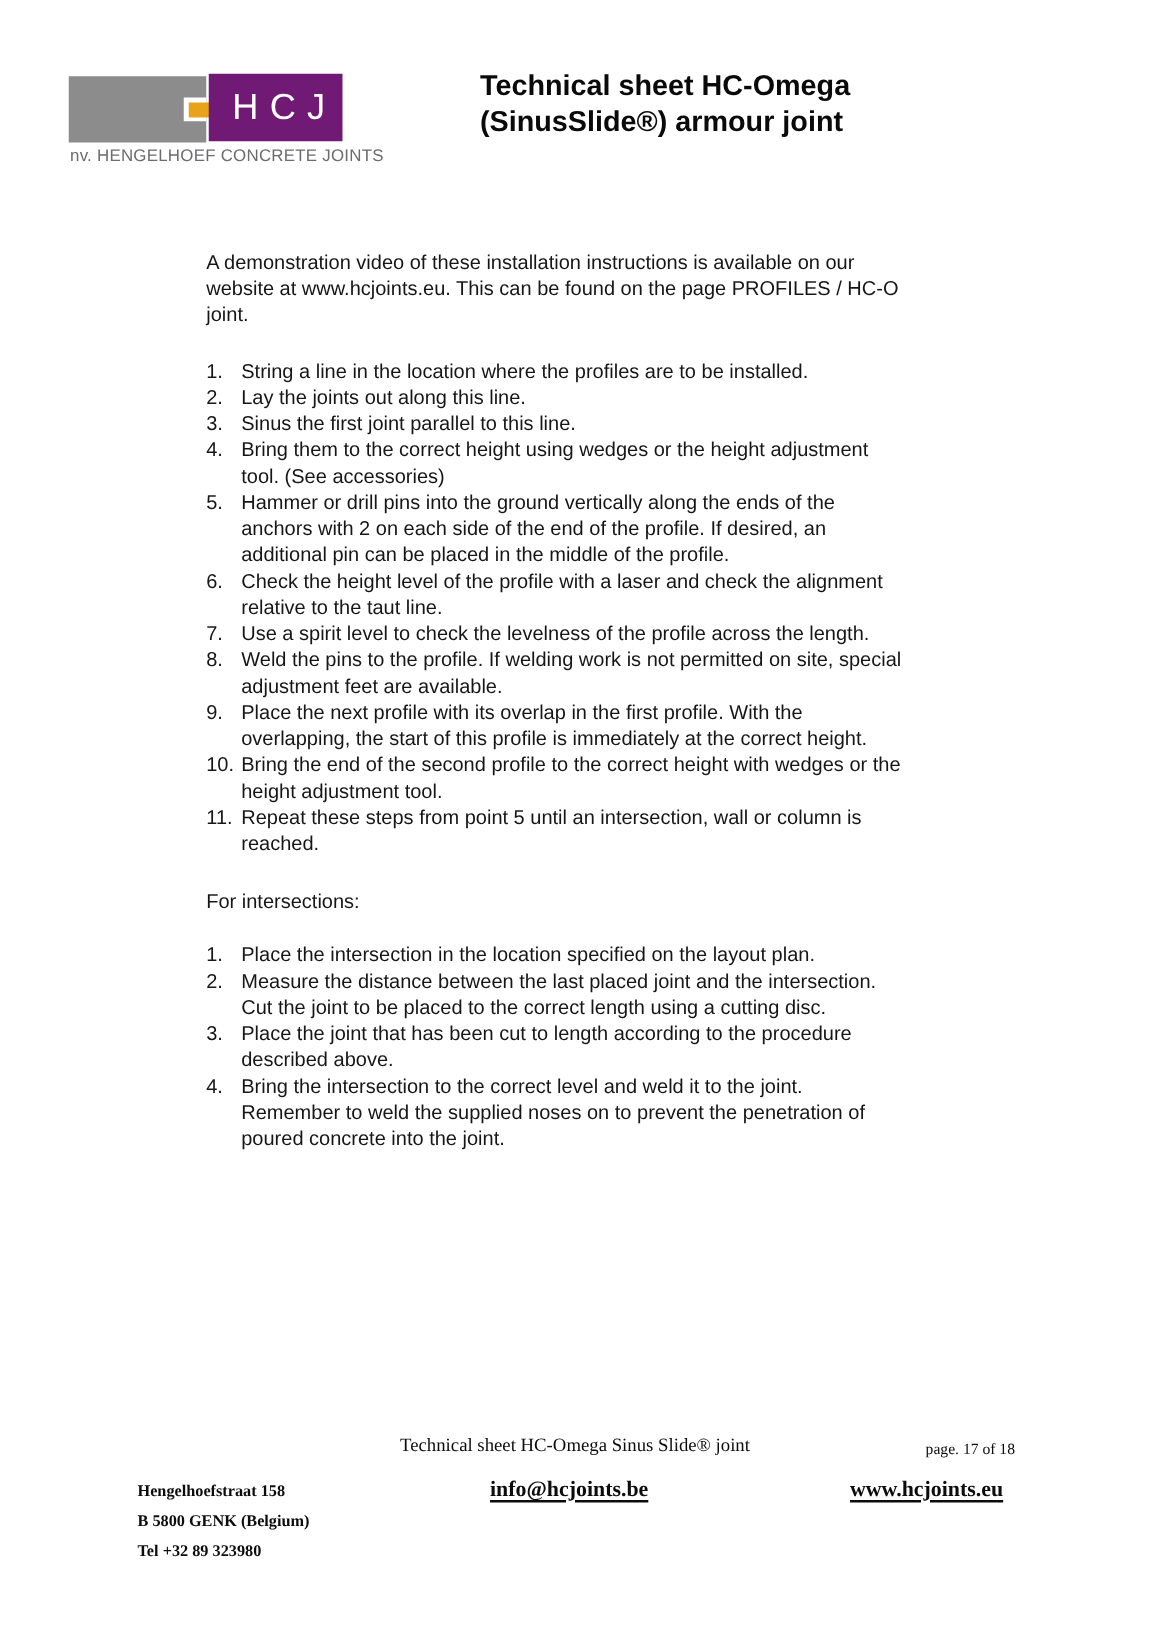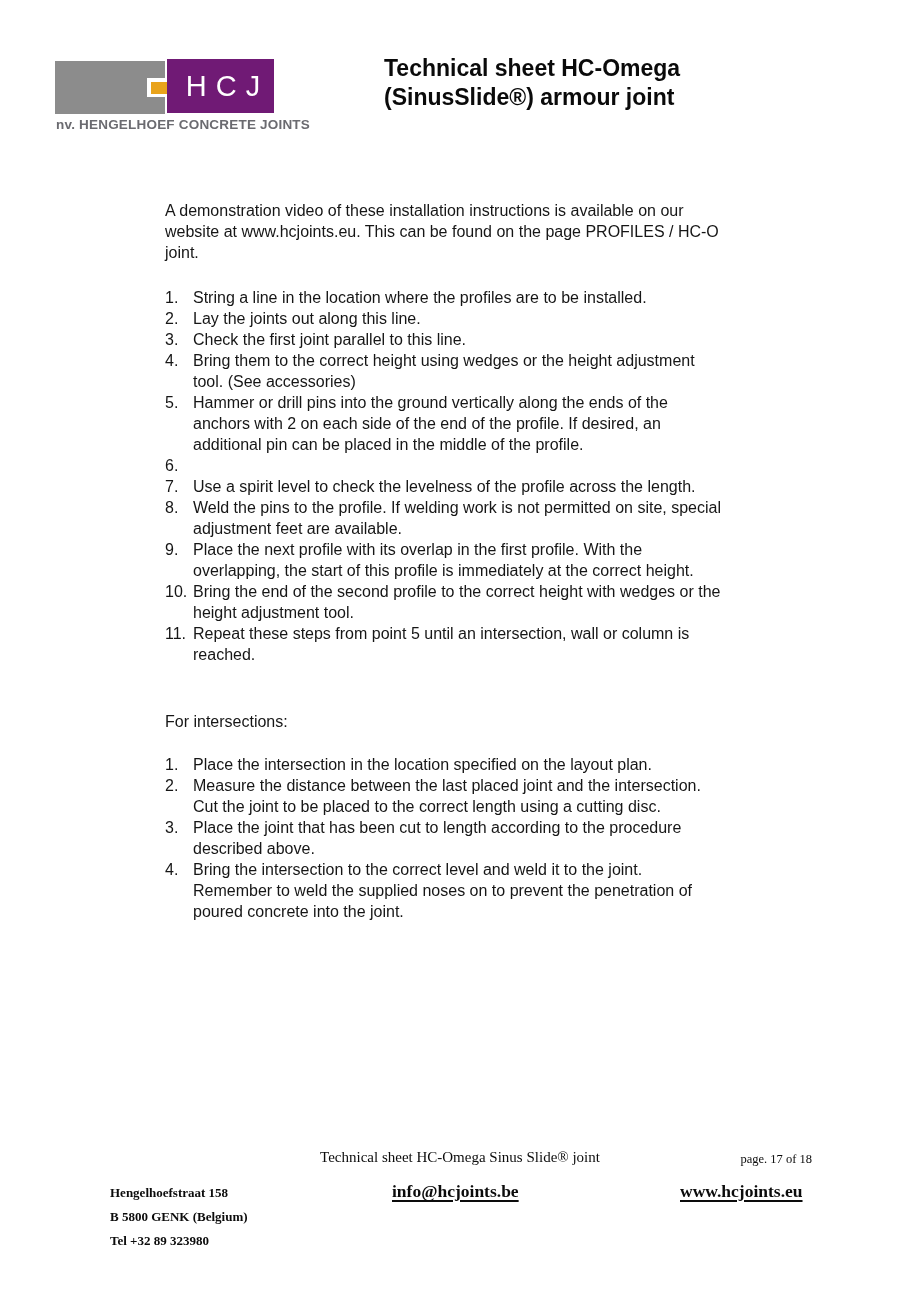--- a/index.html
+++ b/index.html
@@ -11,21 +11,21 @@
 
   
   .logo { position:absolute; left:55px; top:57px; width:230px; height:78px; }
   .logo-gray  { position:absolute; left:0px;   top:4px;  width:110px; height:53px; background:#8c8c8c; }
   .logo-notch { position:absolute; left:92px;  top:21px; width:18px;  height:19px; background:#ffffff; }
   .logo-tab   { position:absolute; left:96px;  top:25px; width:18px;  height:12px; background:#e9a31b; }
   .logo-orange{ position:absolute; left:112px; top:2px;  width:107px; height:54px; background:#701a75;
                 display:flex; align-items:center; justify-content:center; }
   .logo-hcj   { color:#ffffff; font-size:29px; letter-spacing:9px; padding-left:14px; font-weight:400; }
   .logo-caption { position:absolute; left:1px; top:60px; width:229px;
-                  font-size:13.5px; font-weight:bold; color:#6b6b70; letter-spacing:0.2px; white-space:nowrap; }
+                  font-size:13.5px; font-weight:normal; color:#6b6b70; letter-spacing:0.2px; white-space:nowrap; }
 
   
   .doc-title { position:absolute; left:384px; top:54px;
                font-size:23px; font-weight:bold; line-height:29px; color:#0a0a0a; }
 
   
   .intro { position:absolute; left:165px; top:200px; width:700px;
            font-size:16px; line-height:21px; white-space:pre-line; }
   .steps { position:absolute; left:165px; width:700px; font-size:16px; line-height:21px; }
   .steps-1 { top:287px; }
@@ -77,35 +77,37 @@
     <div class="li">
       <span class="num">1.</span>
       <span class="txt">String a line in the location where the profiles are to be installed.</span>
     </div>
     <div class="li">
       <span class="num">2.</span>
       <span class="txt">Lay the joints out along this line.</span>
     </div>
     <div class="li">
       <span class="num">3.</span>
-      <span class="txt">Check the first joint parallel to this line.</span>
+      <span class="txt">Sinus the first joint parallel to this line.</span>
     </div>
     <div class="li">
       <span class="num">4.</span>
       <span class="txt">Bring them to the correct height using wedges or the height adjustment
 tool. (See accessories)</span>
     </div>
     <div class="li">
       <span class="num">5.</span>
       <span class="txt">Hammer or drill pins into the ground vertically along the ends of the
 anchors with 2 on each side of the end of the profile. If desired, an
 additional pin can be placed in the middle of the profile.</span>
     </div>
     <div class="li">
       <span class="num">6.</span>
+      <span class="txt">Check the height level of the profile with a laser and check the alignment
+relative to the taut line.</span>
     </div>
     <div class="li">
       <span class="num">7.</span>
       <span class="txt">Use a spirit level to check the levelness of the profile across the length.</span>
     </div>
     <div class="li">
       <span class="num">8.</span>
       <span class="txt">Weld the pins to the profile. If welding work is not permitted on site, special
 adjustment feet are available.</span>
     </div>

